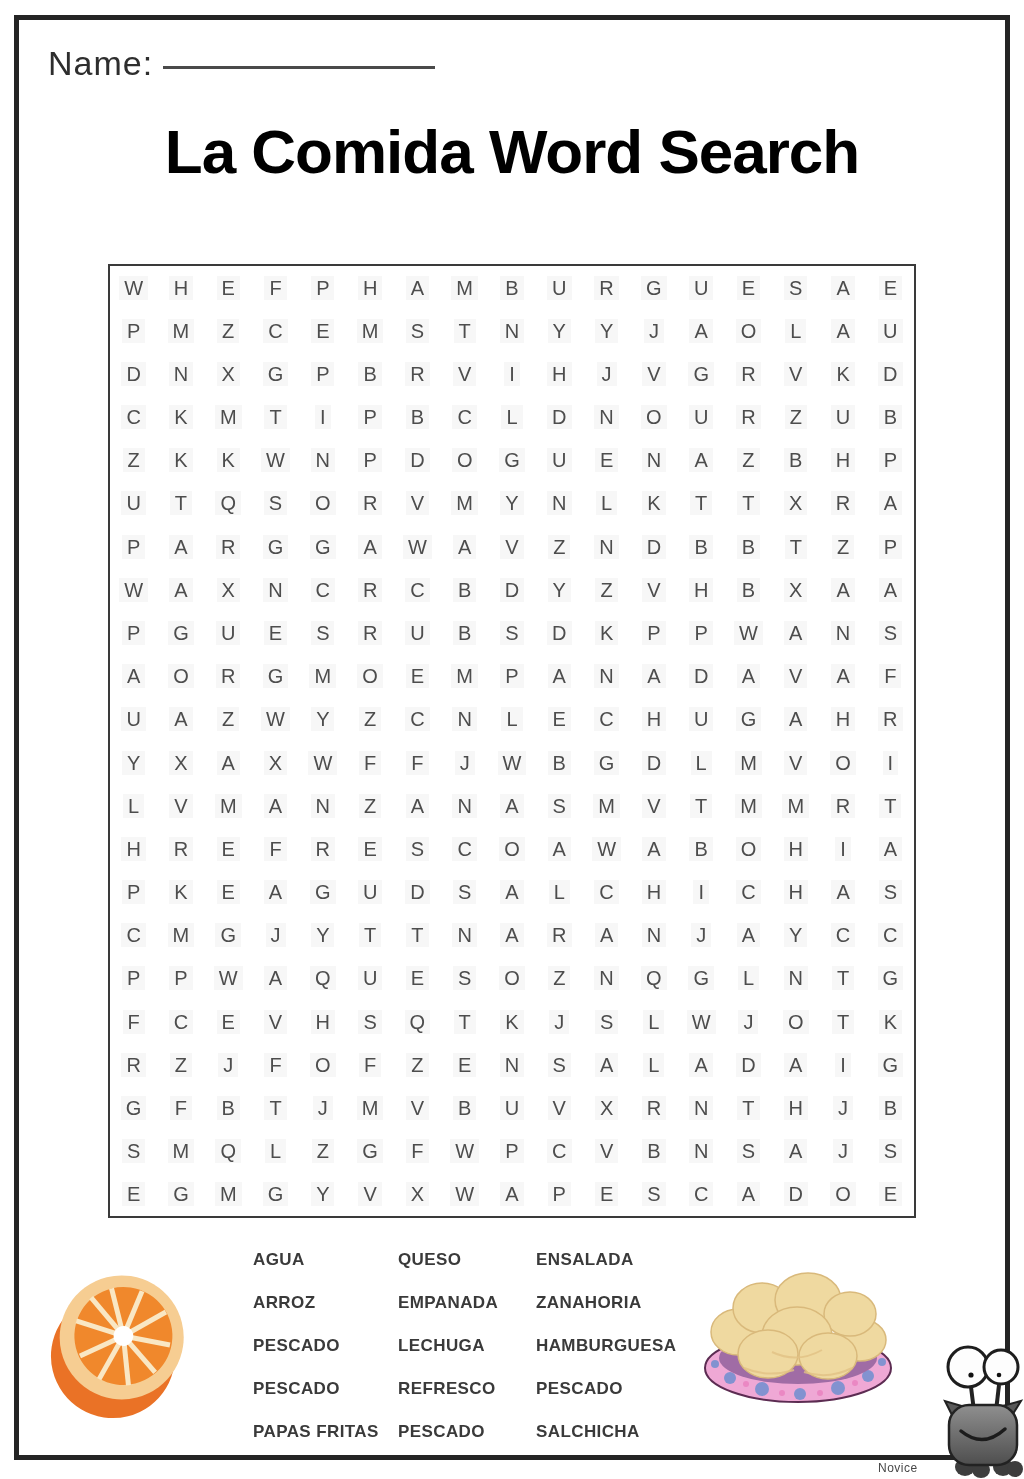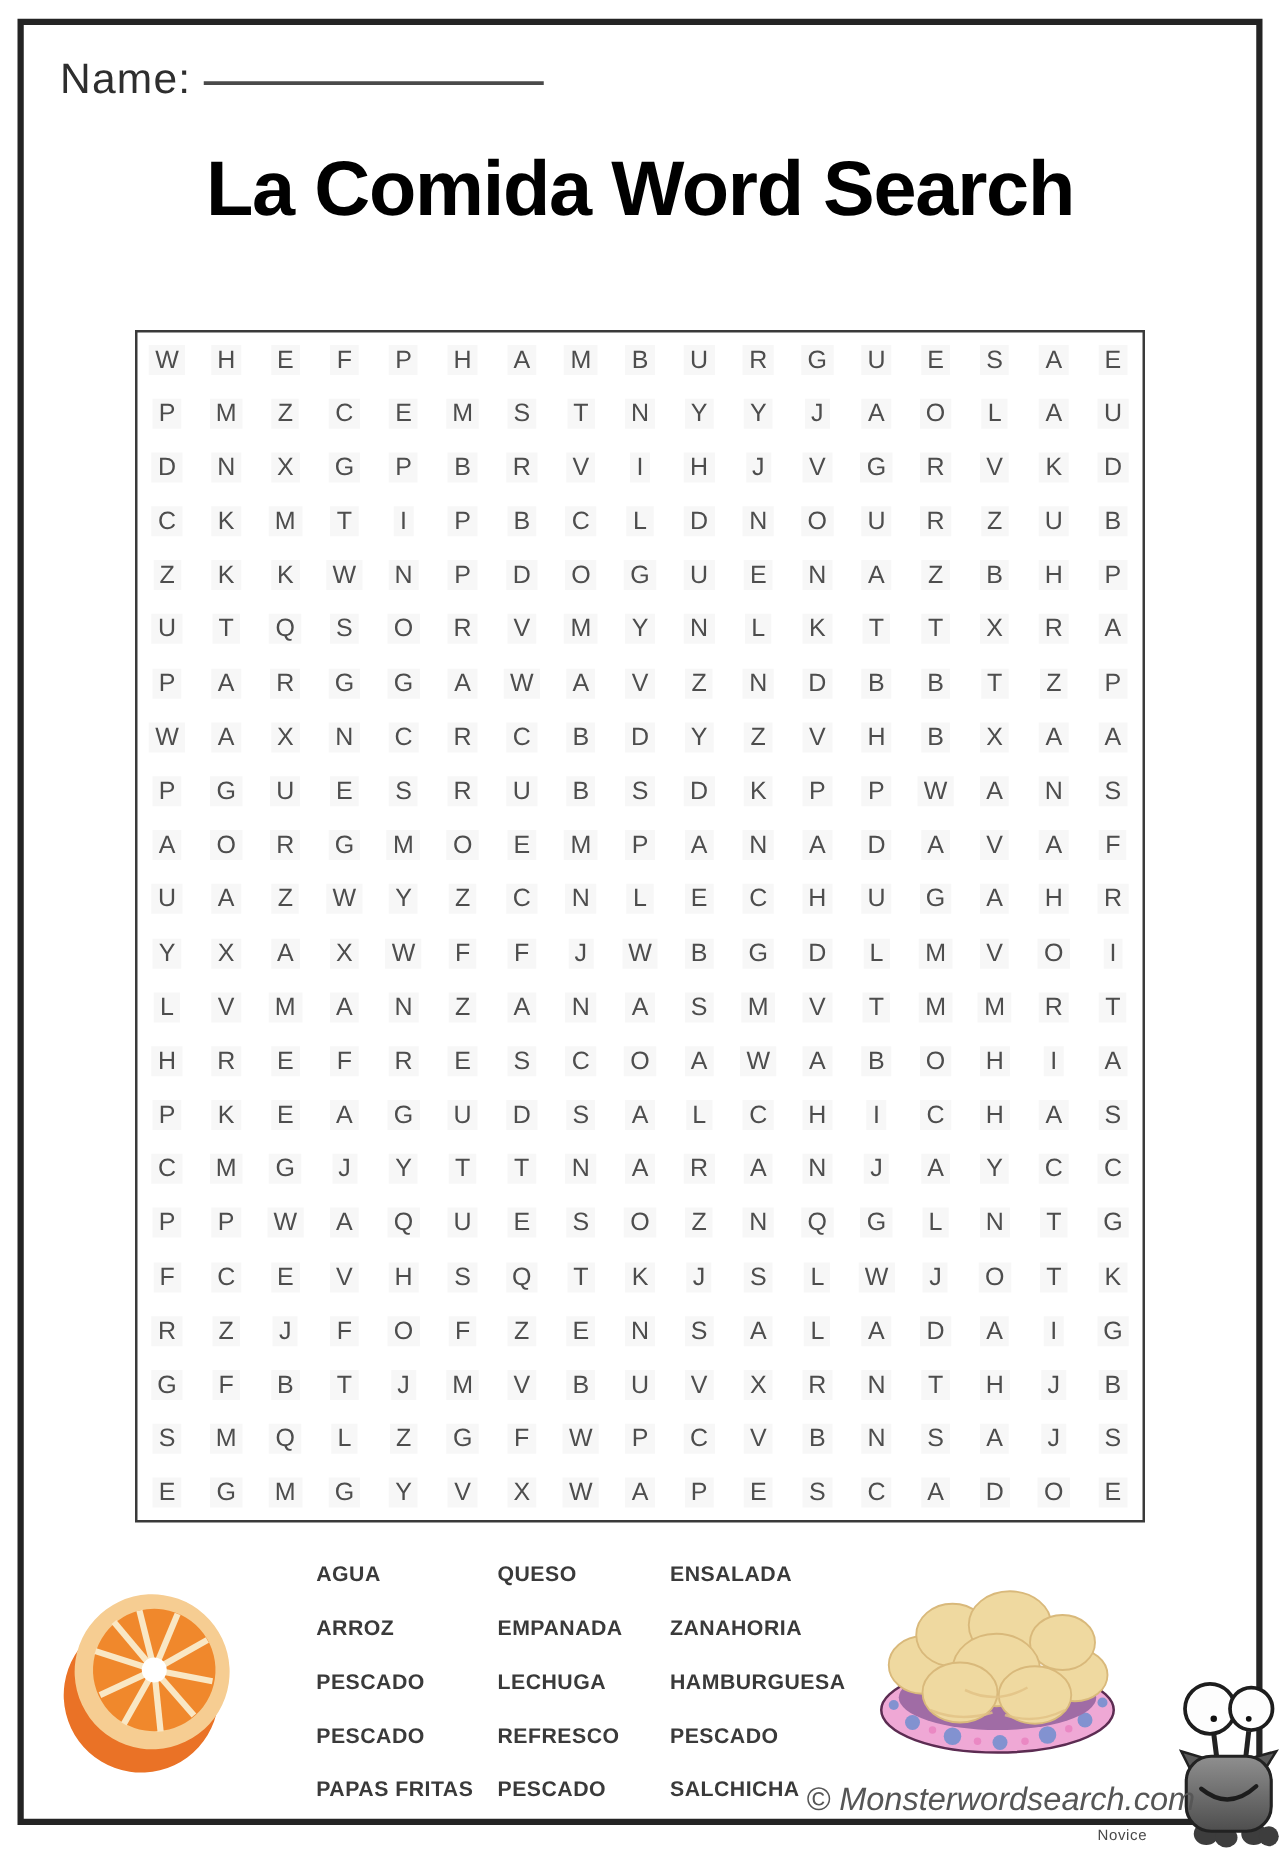--- a/index.html
+++ b/index.html
@@ -1329,16 +1329,15 @@
     <ellipse cx="40" cy="133" rx="9" ry="8" fill="#3d3d3d"></ellipse>
     <ellipse cx="74" cy="132" rx="8" ry="8" fill="#3d3d3d"></ellipse>
     <rect x="8" y="68" width="68" height="60" rx="20" fill="url(#mg)" stroke="#222" stroke-width="2.5"></rect>
     <circle cx="27" cy="30" r="20" fill="#fdfdfd" stroke="#1d1d1d" stroke-width="3"></circle>
     <circle cx="60" cy="30" r="17" fill="#fdfdfd" stroke="#1d1d1d" stroke-width="3"></circle>
     <circle cx="30" cy="38" r="2.6" fill="#111"></circle>
     <circle cx="58" cy="38" r="2.3" fill="#111"></circle>
     <path d="M 20 94 Q 42 112 64 92" fill="none" stroke="#1c1c1c" stroke-width="3.5" stroke-linecap="round"></path>
   </svg>
 
-  <div class="copyright">© Monsterwordsearch.com</div>
   <div class="level">Novice</div>
 
 </div>
 
 </body></html>

